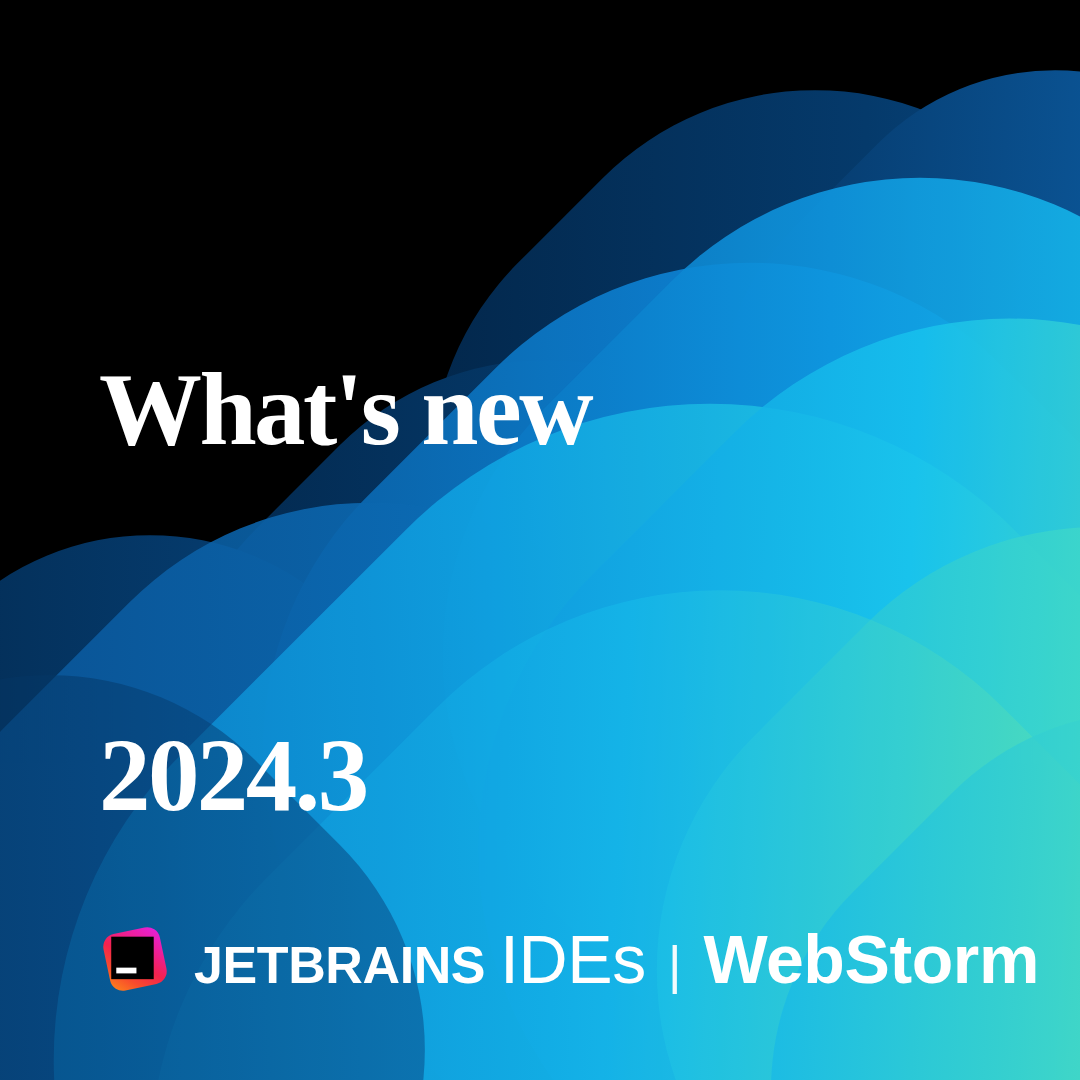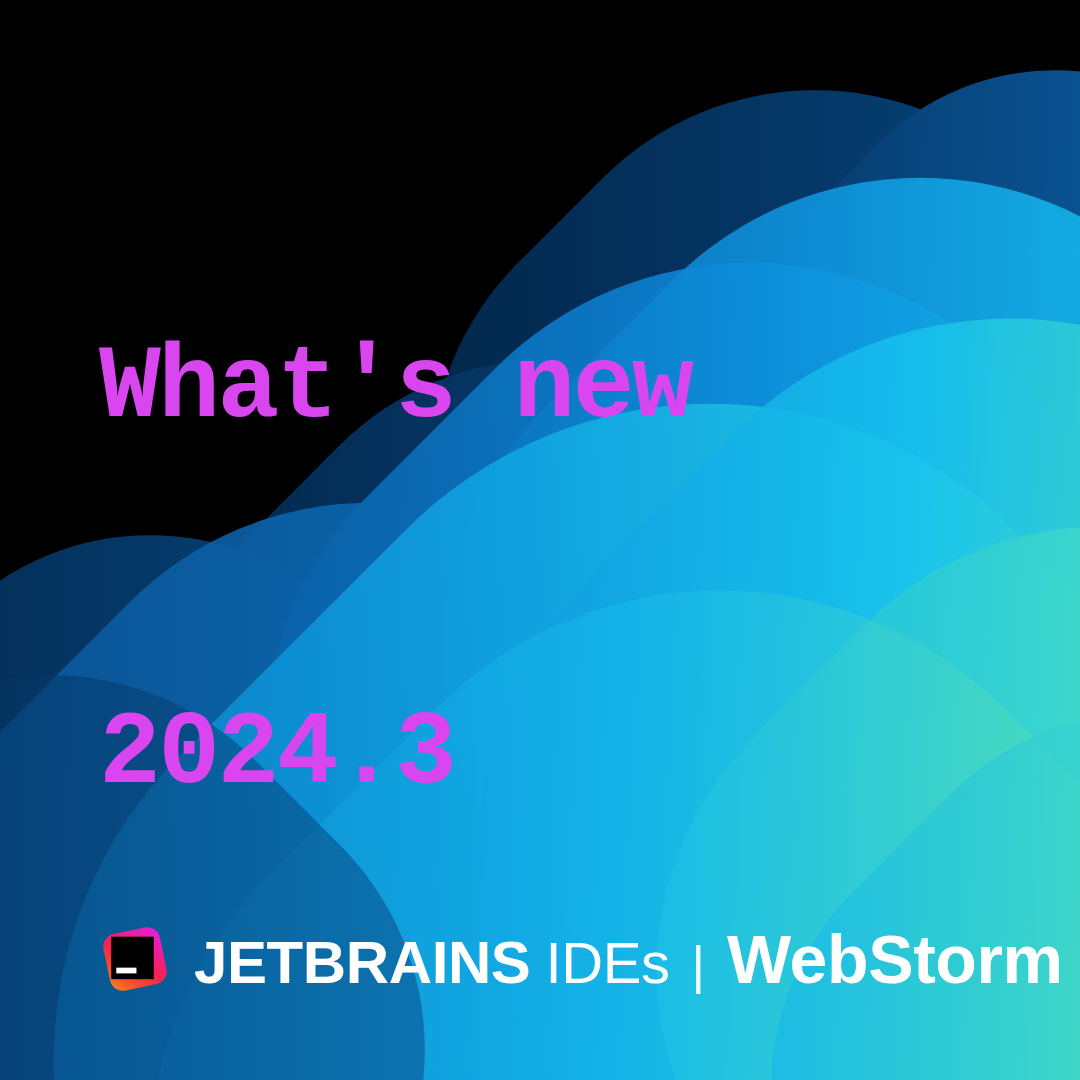--- a/index.html
+++ b/index.html
@@ -22,24 +22,24 @@
     inset: 0;
     width: 1080px;
     height: 1080px;
     display: block;
   }
 
   
   #headline {
     position: absolute;
     left: 99px;
-    top: 84px;
+    top: 104px;
     z-index: 5;
-    color: #d946ef;
-    font-family: Liberation Mono, monospace;
+    color: #ffffff;
+    font-family: Liberation Serif, serif;
     font-weight: 700;
     font-size: 103px;
     line-height: 122px;
     letter-spacing: -2.6px;
     white-space: pre;
   }
   #headline .hl-line { display: block; }
 
   
   #footer-lockup {
@@ -60,27 +60,27 @@
   #footer-text {
     margin-left: 23px;
     display: flex;
     align-items: baseline;
     color: #ffffff;
     white-space: pre;
   }
   .ft-strong {
     font-family: "Liberation Sans", sans-serif;
     font-weight: 700;
-    font-size: 60px;
+    font-size: 52px;
     letter-spacing: -0.4px;
   }
   .ft-light {
     font-family: "Liberation Sans", sans-serif;
     font-weight: 400;
-    font-size: 58px;
+    font-size: 68px;
     letter-spacing: -0.4px;
     margin-left: 15px;
   }
   .ft-sep {
     font-family: "Liberation Sans", sans-serif;
     font-weight: 400;
     font-size: 52px;
     margin-left: 22px;
     margin-right: 22px;
     opacity: 0.95;

